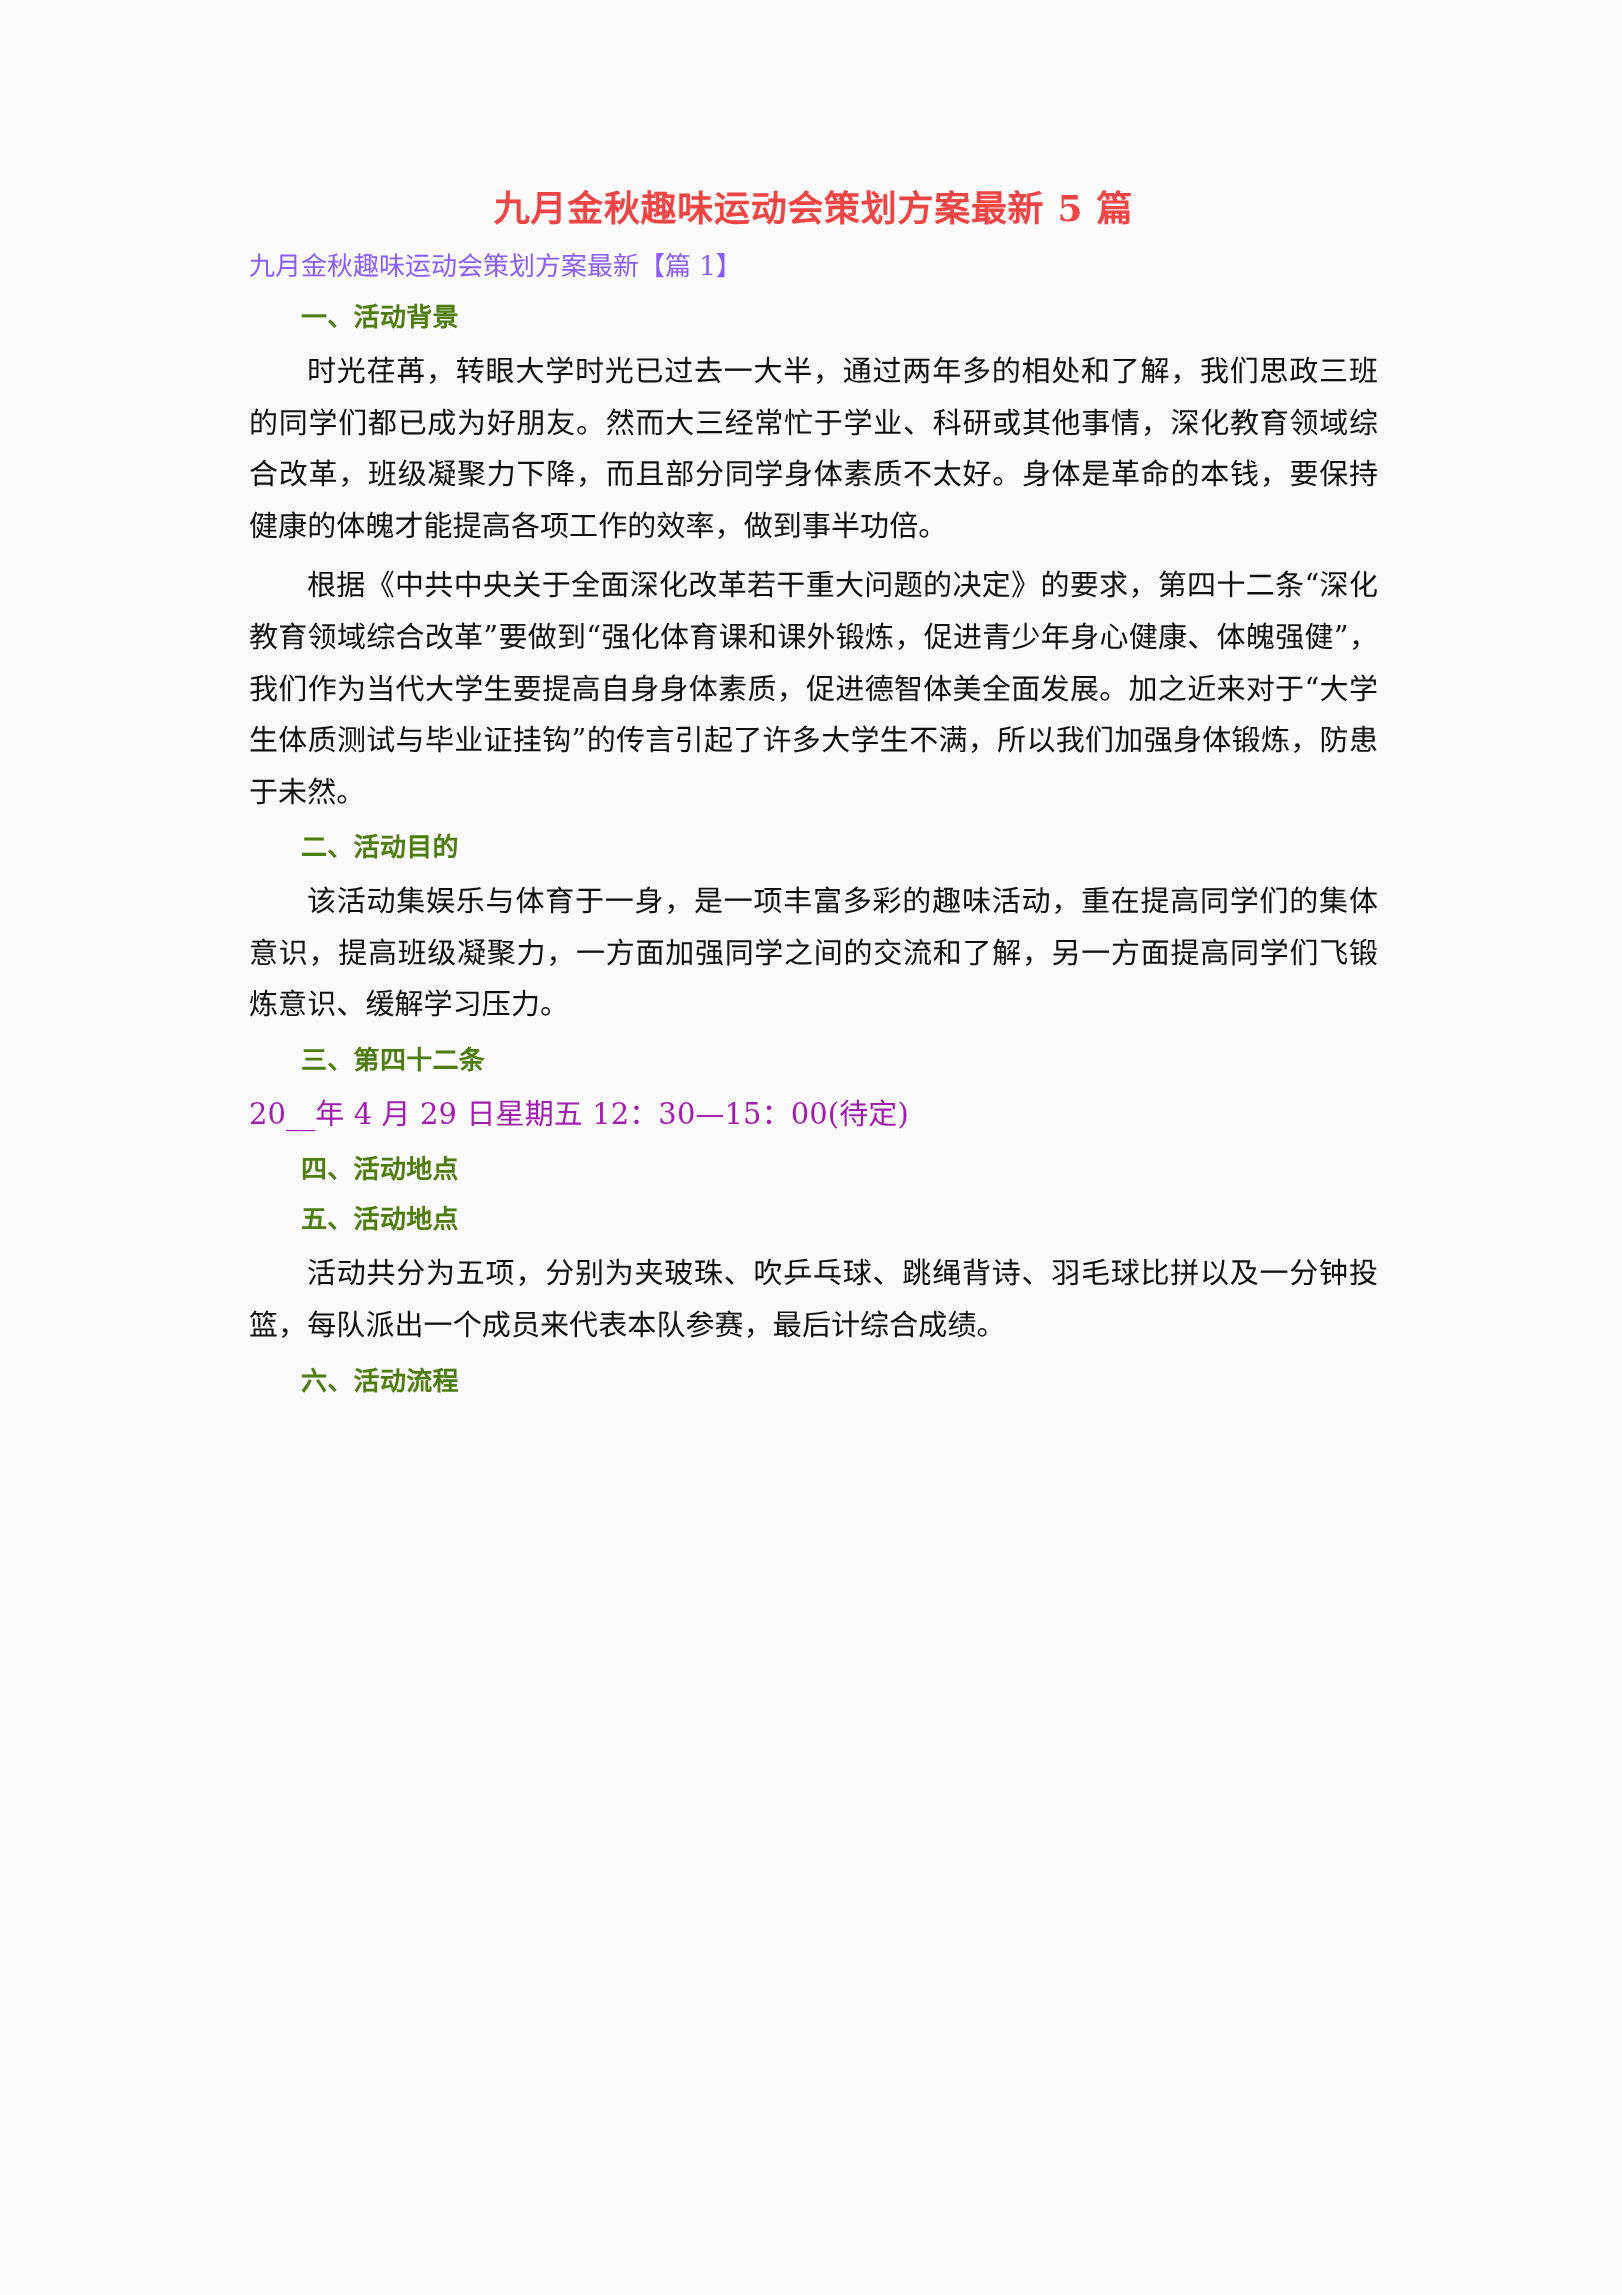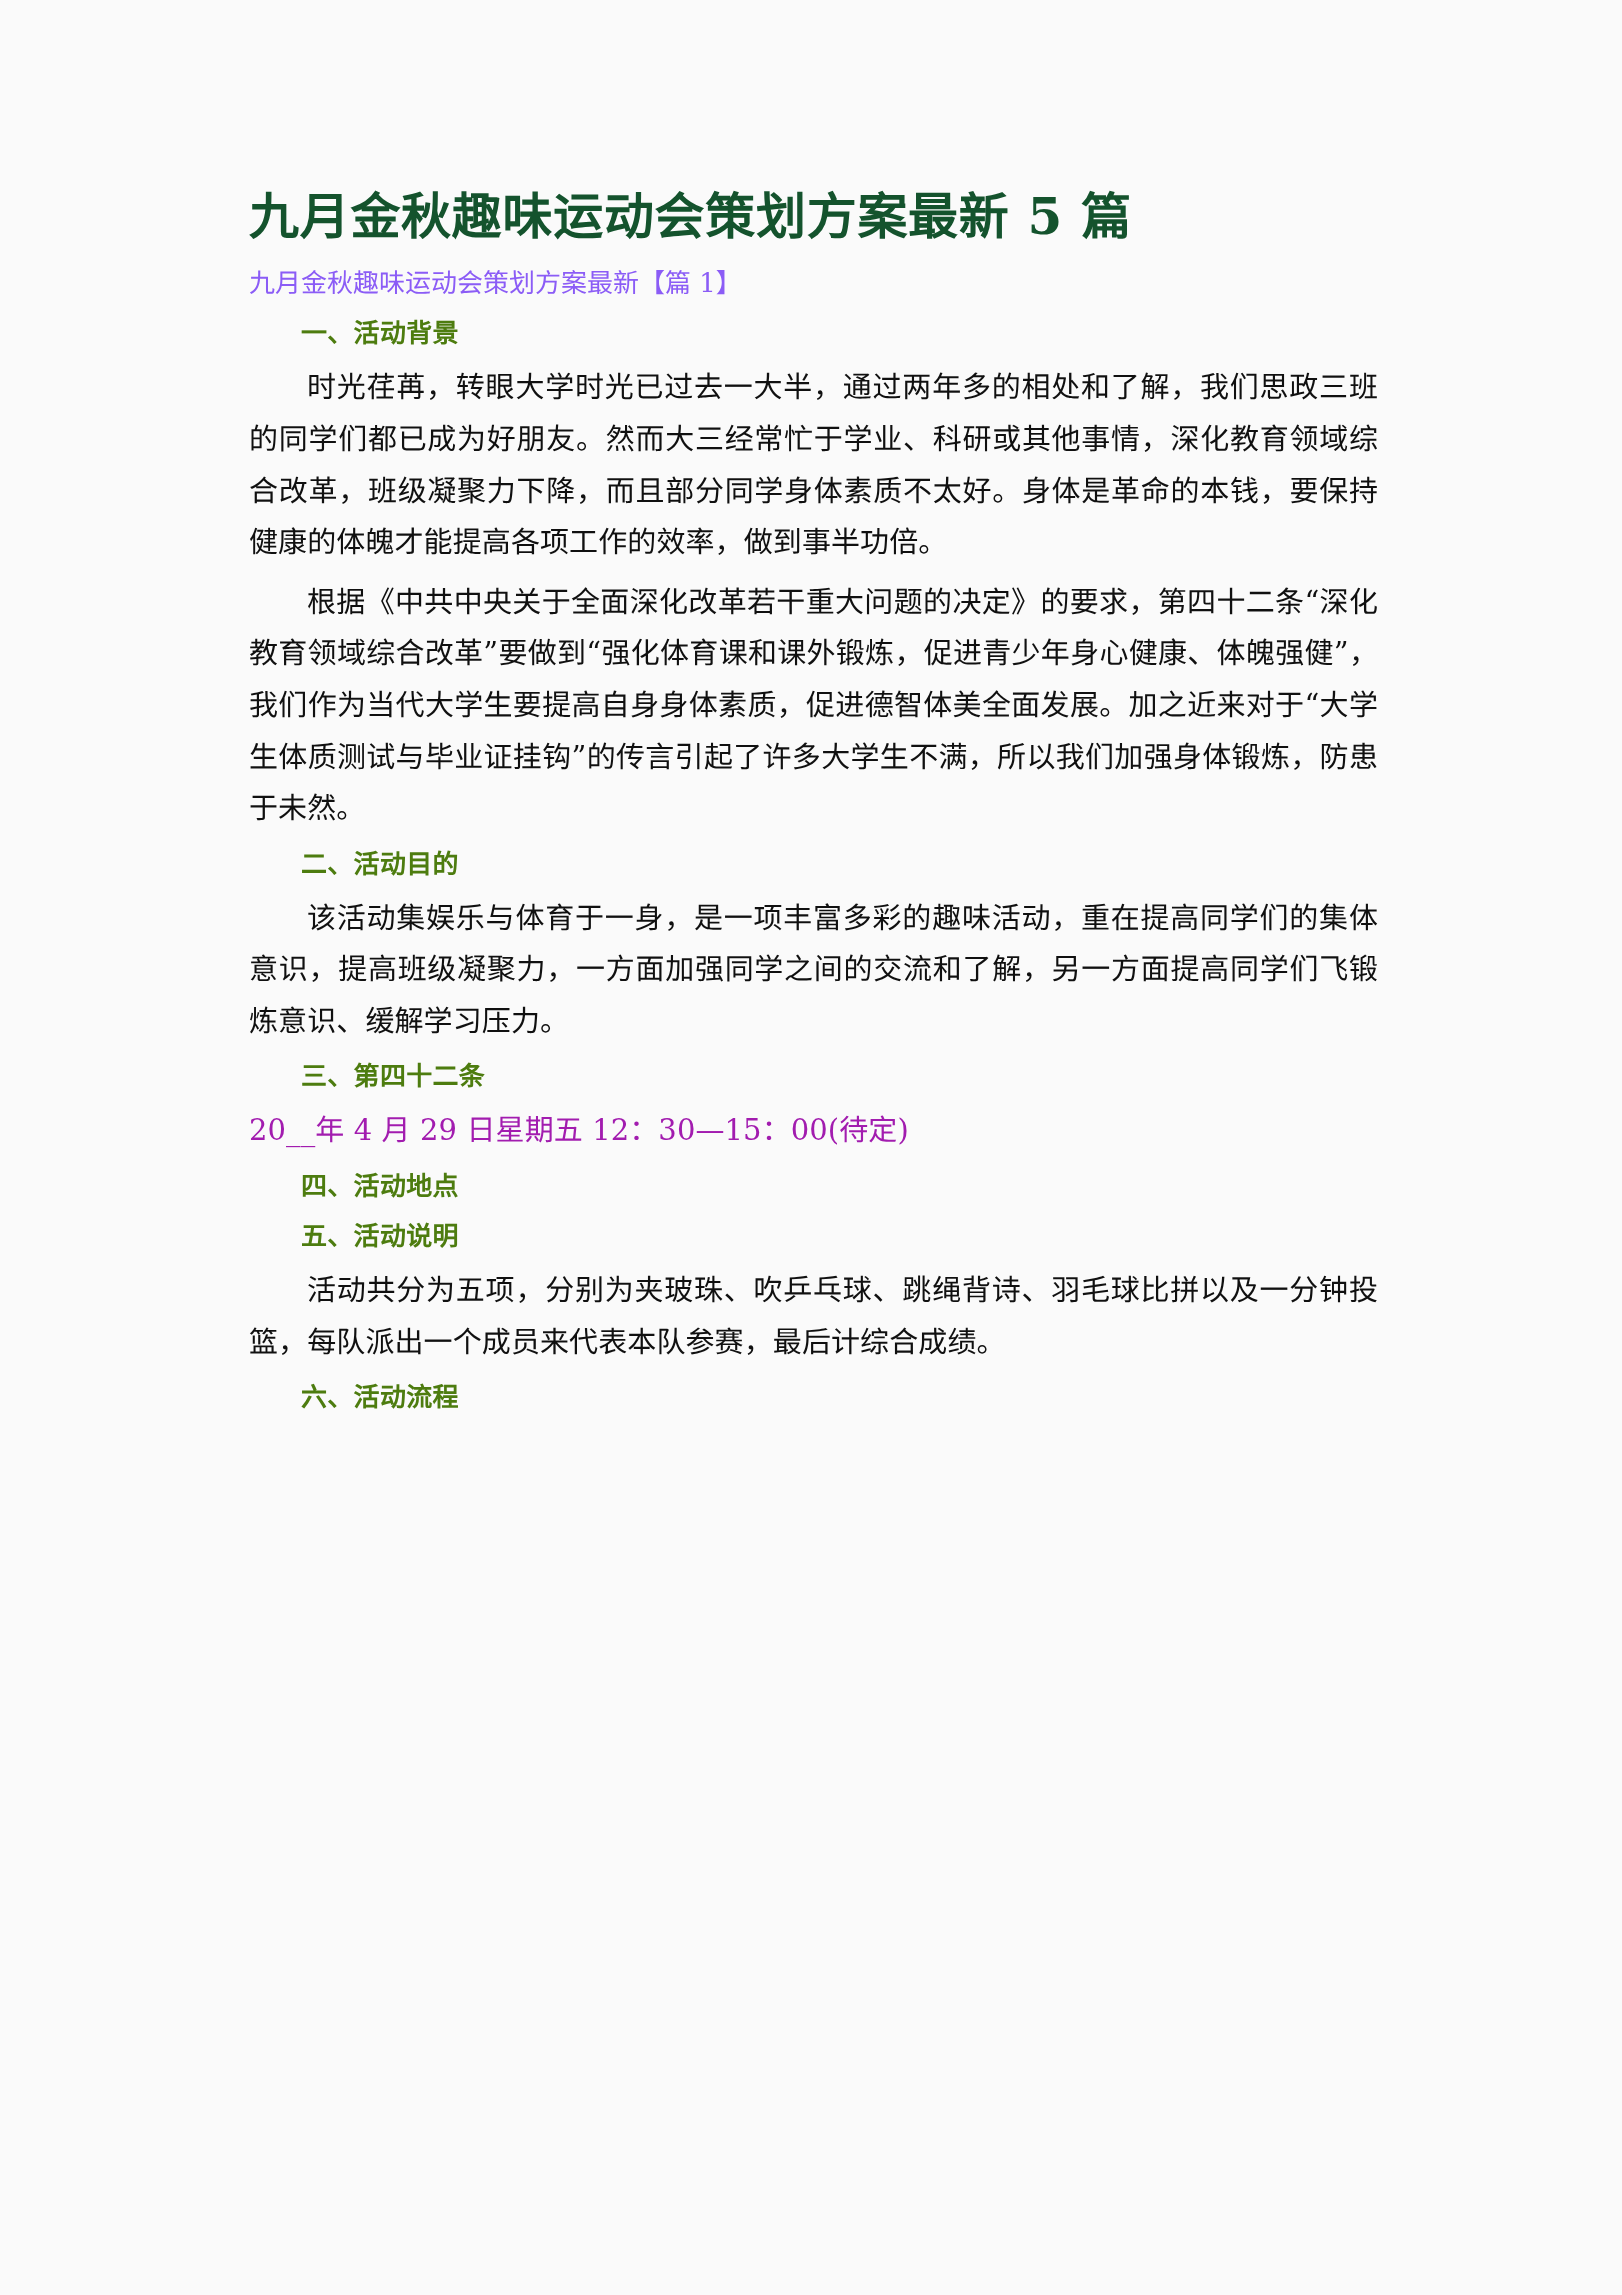--- a/index.html
+++ b/index.html
@@ -22,27 +22,27 @@
 
   .page-body {
     position: absolute;
     left: 249px;
     top: 187px;
     width: 1129px;
   }
 
   
   .doc-title {
-    font-size: 50px;
+    font-size: 36px;
     font-weight: bold;
     line-height: 1.18;
     letter-spacing: 0.7px;
-    text-align: left;
+    text-align: center;
     margin: 0 0 17px 0;
-    color: #14532d;
+    color: #ef4444;
   }
 
   
   .doc-subtitle {
     font-size: 26px;
     line-height: 1.55;
     margin: 0 0 9.2px 0;
     text-align: justify;
     text-justify: inter-ideograph;
     color: #8b5cf6;
@@ -95,20 +95,20 @@
     <p class="body-para">根据《中共中央关于全面深化改革若干重大问题的决定》的要求，第四十二条“深化教育领域综合改革”要做到“强化体育课和课外锻炼，促进青少年身心健康、体魄强健”，我们作为当代大学生要提高自身身体素质，促进德智体美全面发展。加之近来对于“大学生体质测试与毕业证挂钩”的传言引起了许多大学生不满，所以我们加强身体锻炼，防患于未然。</p>
 
     <h2 class="section-heading">二、活动目的</h2>
     <p class="body-para">该活动集娱乐与体育于一身，是一项丰富多彩的趣味活动，重在提高同学们的集体意识，提高班级凝聚力，一方面加强同学之间的交流和了解，另一方面提高同学们飞锻炼意识、缓解学习压力。</p>
 
     <h2 class="section-heading">三、第四十二条</h2>
     <p class="body-line">20__年 4 月 29 日星期五 12：30—15：00(待定)</p>
 
     <h2 class="section-heading">四、活动地点</h2>
 
-    <h2 class="section-heading">五、活动说明</h2>
+    <h2 class="section-heading">五、活动地点</h2>
     <p class="body-para">活动共分为五项，分别为夹玻珠、吹乒乓球、跳绳背诗、羽毛球比拼以及一分钟投篮，每队派出一个成员来代表本队参赛，最后计综合成绩。</p>
 
     <h2 class="section-heading">六、活动流程</h2>
 
   </div>
 </div>
 
 
 </body></html>

